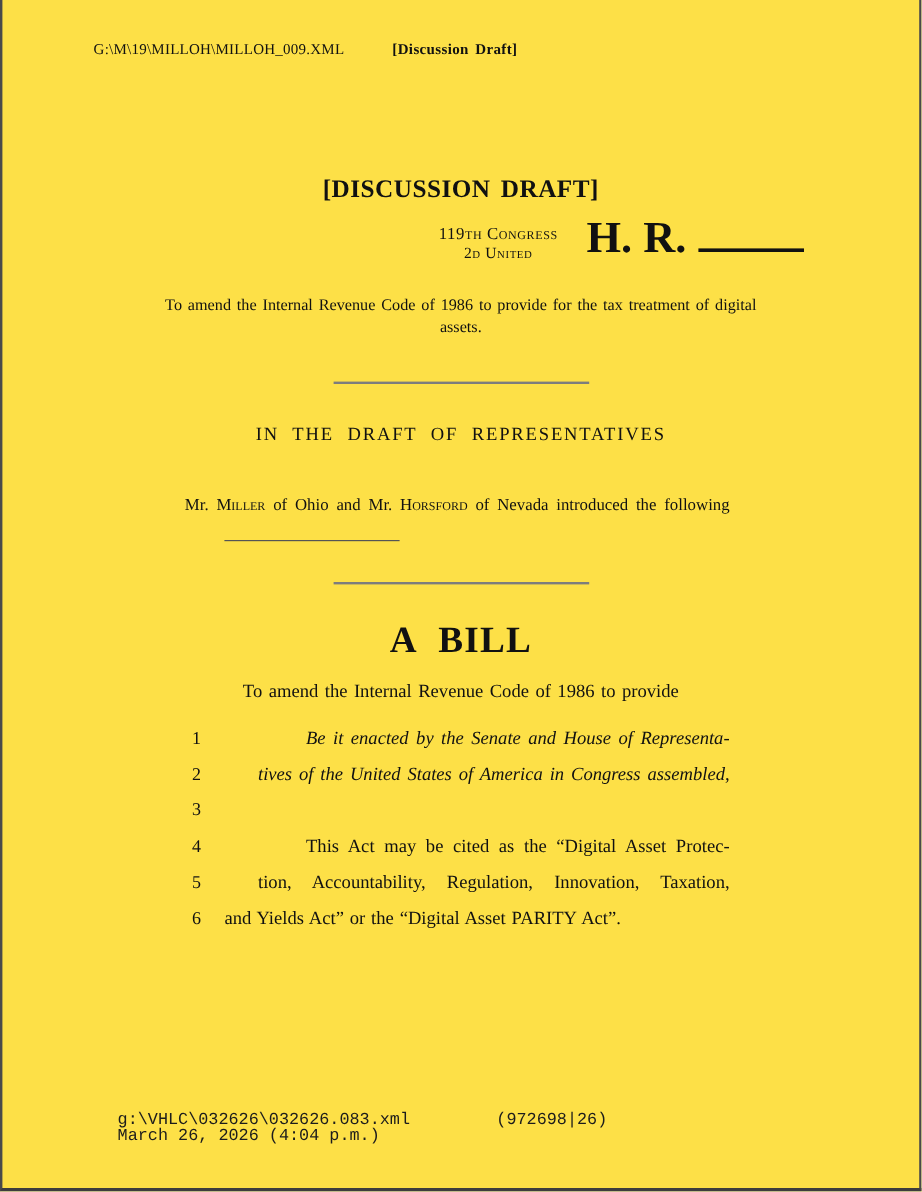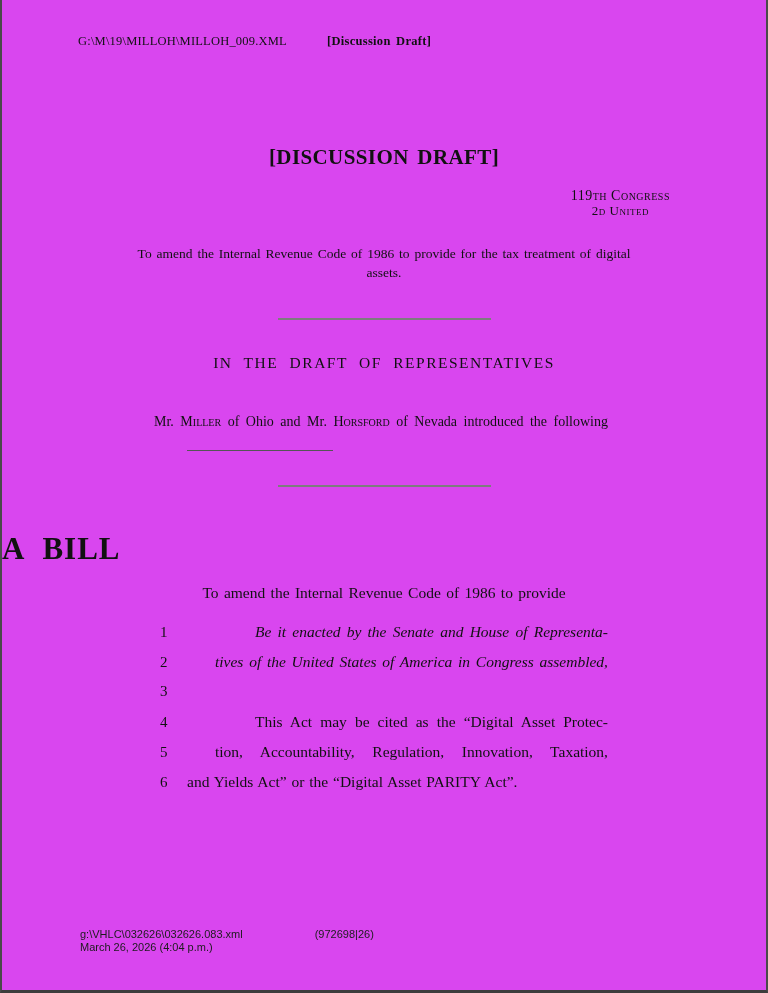--- a/index.html
+++ b/index.html
@@ -1,21 +1,21 @@
 <!DOCTYPE html>
 <html><head>
 <meta charset="utf-8">
 <style>
   * { margin: 0; padding: 0; box-sizing: border-box; }
   html, body { background: #ffffff; }
   .page {
     position: relative;
     width: 768px;
     height: 993px;
-    background: #d946ef;
+    background: #fde047;
     border-left: 2px solid #4a4a4a;
     border-right: 2px solid #4a4a4a;
     border-bottom: 3px solid #3d3d3d;
     font-family: "Liberation Serif", "DejaVu Serif", serif;
     color: #111111;
     overflow: hidden;
   }
 
   
   .top-header {
@@ -107,22 +107,22 @@
   }
   .committee-blank {
     margin-left: 33px;
     margin-top: 20px;
     width: 146px;
     border-bottom: 1.5px solid #555;
   }
 
   
   .bill-heading {
-    margin-top: 44px;
-    text-align: left;
+    margin-top: 28px;
+    text-align: center;
     font-size: 31px;
     font-weight: bold;
     word-spacing: 10px;
     letter-spacing: 1px;
   }
   .bill-subject {
     margin: 14px auto 0;
     max-width: 470px;
     text-align: center;
     font-size: 15.5px;
@@ -153,24 +153,24 @@
   .sect {
     font-weight: bold;
     font-size: 13.5px;
     letter-spacing: 0.4px;
     word-spacing: 2px;
   }
 
   
   .footer {
     position: absolute;
-    left: 78px;
+    left: 96px;
     bottom: 36px;
-    font-family: Liberation Sans, sans-serif;
-    font-size: 11px;
+    font-family: Liberation Mono, monospace;
+    font-size: 14px;
     line-height: 13px;
     color: #1c1c1c;
   }
   .footer .f-code { margin-left: 72px; }
 </style>
 </head>
 <body>
 
 <div class="page">
 
@@ -178,20 +178,21 @@
     <span class="path">G:\M\19\MILLOH\MILLOH_009.XML</span><span class="draft">[Discussion Draft]</span>
   </div>
 
   <div class="draft-title">[DISCUSSION DRAFT]</div>
 
   <div class="congress-row">
     <div class="congress-session">
       <div class="smallcaps congress-label">119th Congress</div>
       <div class="smallcaps session-label">2d United</div>
     </div>
+    <div class="hr-wrap"><span>H. R.</span><span class="hr-blank"></span></div>
   </div>
 
   <div class="subject-top">To amend the Internal Revenue Code of 1986 to provide for the tax treatment of digital assets.</div>
 
   <div class="rule rule-top"></div>
 
   <div class="chamber">IN THE DRAFT OF REPRESENTATIVES</div>
 
   <div class="intro">
     <div class="intro-line1"><span>Mr. </span><span class="smallcaps">Miller</span><span> of Ohio and Mr. </span><span class="smallcaps">Horsford</span><span> of Nevada introduced the following</span></div>

